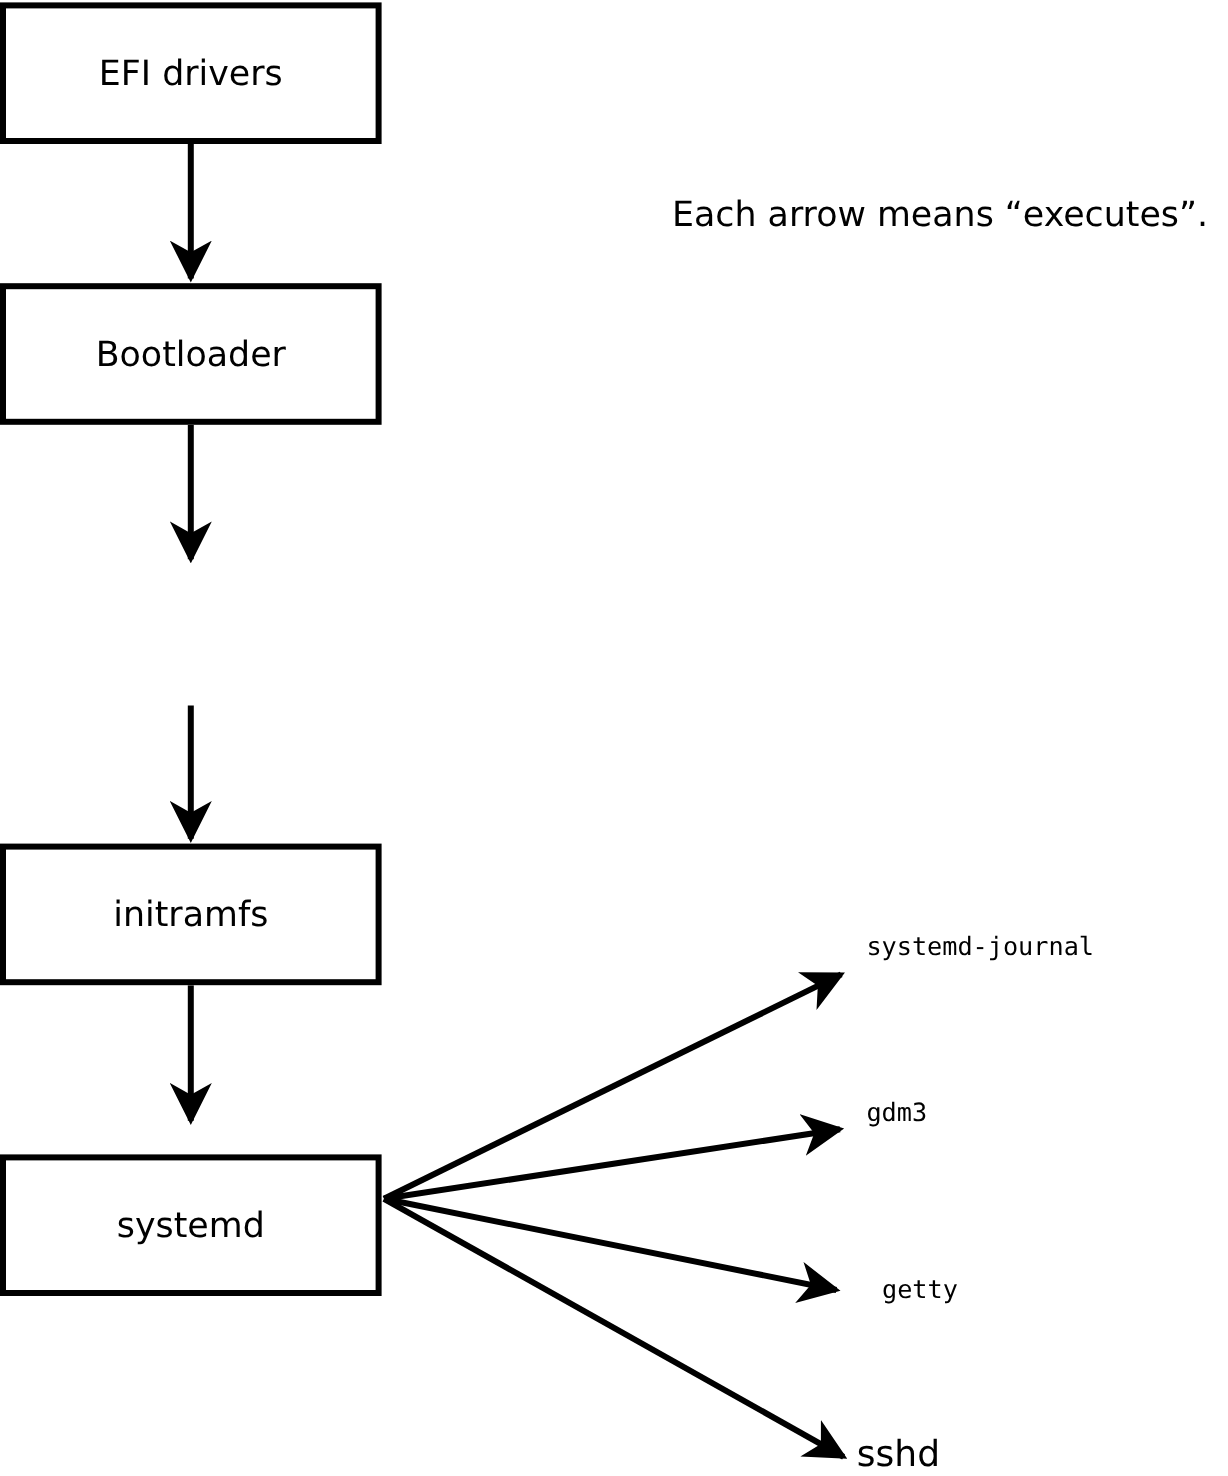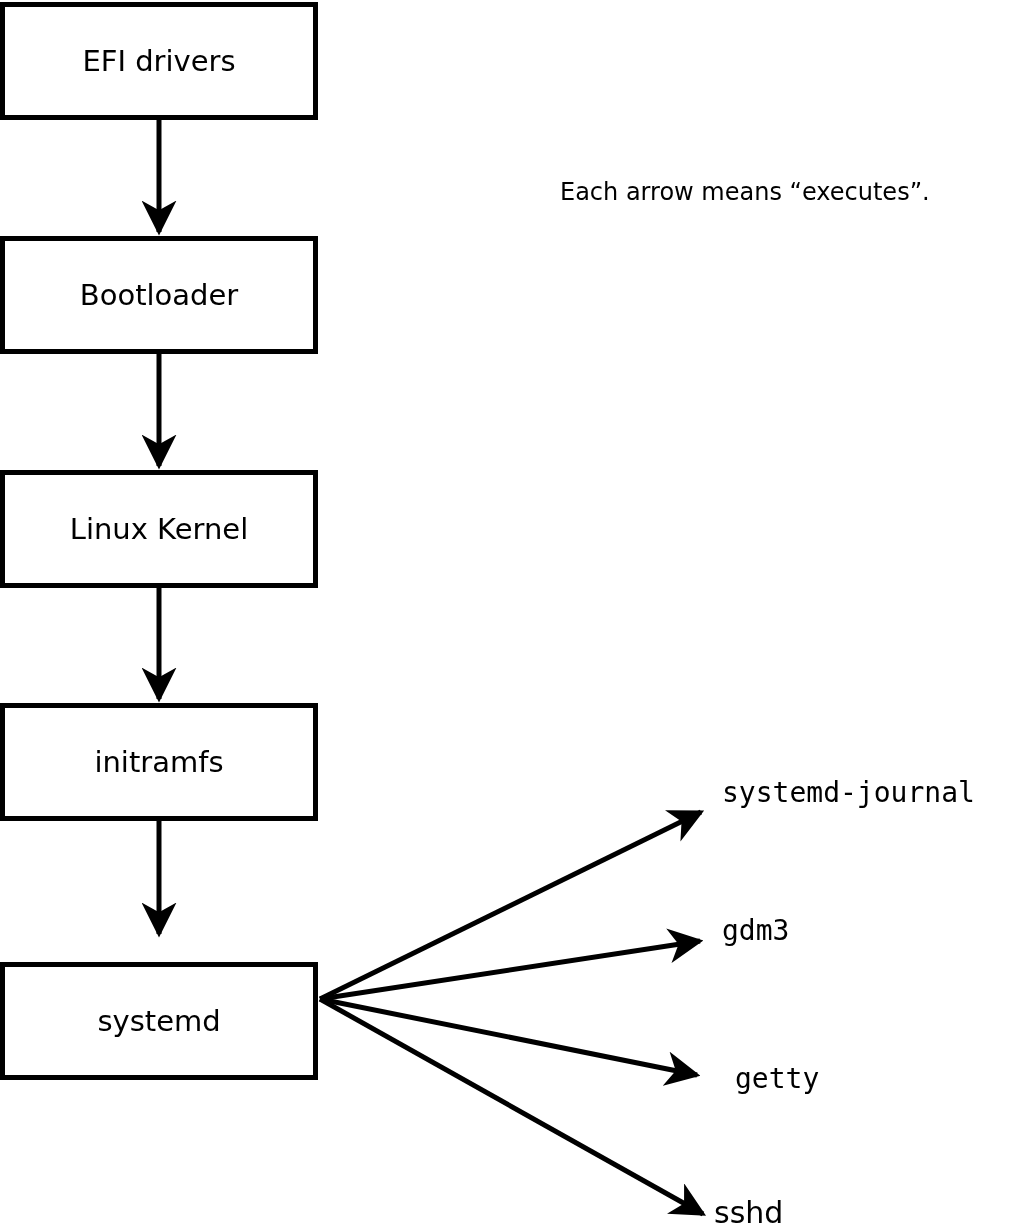--- a/index.html
+++ b/index.html
@@ -40,37 +40,37 @@
   }
   .node-efi        { top: 2px;   }
   .node-bootloader { top: 236px; }
   .node-kernel     { top: 470px; }
   .node-initramfs  { top: 703px; }
   .node-systemd    { top: 938px; margin-top: 24px; }
 
   .proc-label {
     position: absolute;
     font-family: "DejaVu Sans Mono", monospace;
-    font-size: 28px;
+    font-size: 21px;
     line-height: 1;
     white-space: nowrap;
   }
   .proc-journal { left: 722px; top: 779px; }
   .proc-gdm3    { left: 722px; top: 917px; text-align: right; }
   .proc-getty   { left: 722px; top: 1065px; margin-left: 13px; }
   .proc-sshd    {
     left: 714px; top: 1198px;
     font-family: "DejaVu Sans", sans-serif;
     font-size: 30px;
   }
   .note {
     position: absolute;
     left: 560px;
-    top: 180px;
-    font-size: 24px;
+    top: 164px;
+    font-size: 29px;
     line-height: 1;
     white-space: nowrap;
   }
 </style>
 </head>
 <body>
 
 <div class="canvas">
 
   <svg class="arrow-layer" viewBox="0 0 1023 1230" xmlns="http://www.w3.org/2000/svg">
@@ -94,23 +94,20 @@
   <div class="note">Each arrow means “executes”.</div>
 
   <div class="node node-efi">
     <span>EFI drivers</span>
   </div>
 
   <div class="node node-bootloader">
     <span>Bootloader</span>
   </div>
 
-  <div class="node node-kernel">
-    <span>Linux Kernel</span>
-  </div>
 
   <div class="node node-initramfs">
     <span>initramfs</span>
   </div>
 
   <div class="node node-systemd">
     <span>systemd</span>
   </div>
 
   <div class="proc-label proc-journal">systemd-journal</div>

